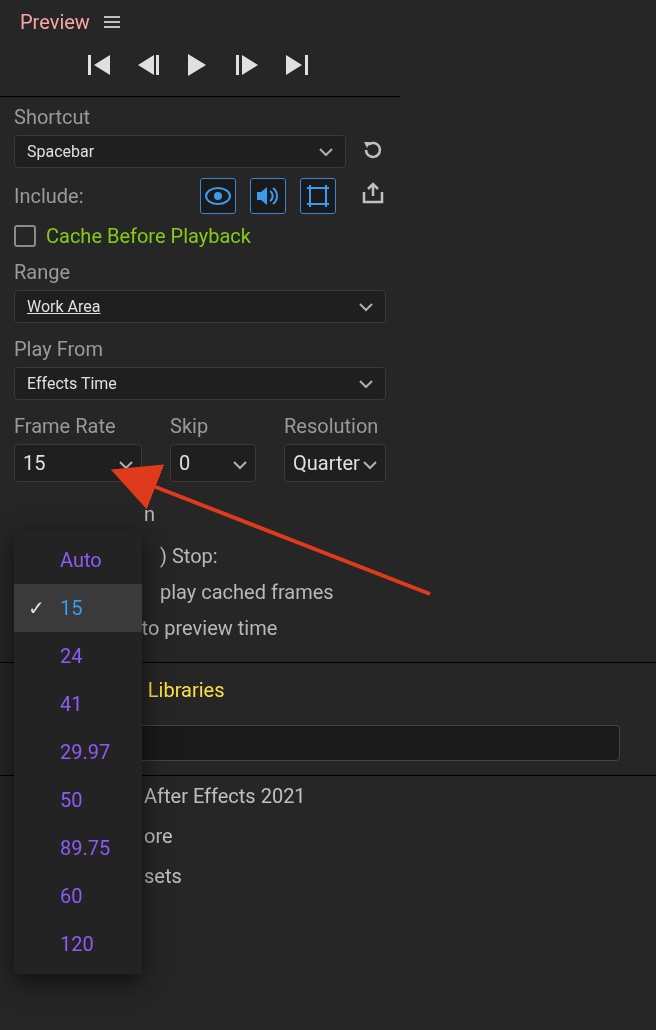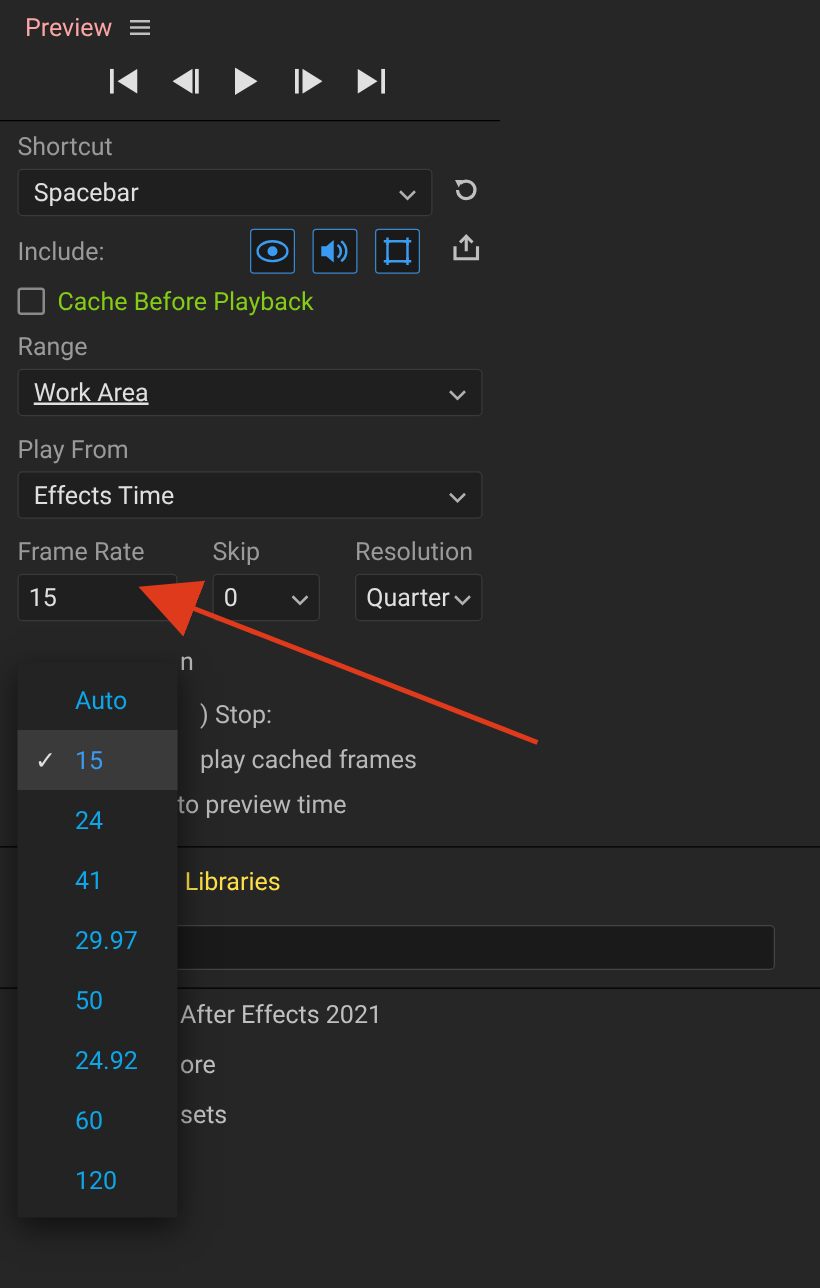--- a/index.html
+++ b/index.html
@@ -7,32 +7,32 @@
   .panel { width: 100%; }
   .panel-header { display: flex; align-items: center; gap: 14px; padding: 10px 20px 10px 20px; }
   .panel-title { font-size: 20px; color: #fca5a5; }
   .hamburger-icon { display: flex; flex-direction: column; gap: 3px; cursor: pointer; }
   .hamburger-icon span { display: block; width: 16px; height: 2px; background: #c0c0c0; }
   .playback-row { display: flex; gap: 28px; justify-content: flex-start; padding: 10px 0 20px 88px; }
   .play-btn { color: #e0e0e0; cursor: pointer; display:flex; align-items:center; }
   .section { padding: 0 14px 0 14px; width: 400px; }
   .label { font-size: 20px; color: #9a9a9a; margin: 8px 0 6px 0; }
   .row { display: flex; align-items: center; gap: 14px; margin-bottom: 10px; }
-  .dropdown { background: #1f1f1f; border: 1px solid #3a3a3a; border-radius: 4px; padding: 6px 12px; display: flex; align-items: center; justify-content: space-between; font-size: 20px; color: #e0e0e0; cursor: pointer; }
+  .dropdown { background: #1f1f1f; border: 1px solid #3a3a3a; border-radius: 4px; padding: 6px 12px; display: flex; align-items: center; justify-content: space-between; font-size: 16px; color: #e0e0e0; cursor: pointer; }
   .chev { color: #b0b0b0; }
   .iconbtn { width: 36px; height: 36px; border: 1px solid #444; border-radius: 3px; display: inline-flex; align-items: center; justify-content: center; cursor: pointer; background: #1a1a1a; }
   .iconbtn.active { border-color: #3a86d0; }
   .checkbox-row { display: flex; align-items: center; gap: 10px; margin: 8px 0 12px 0; }
   .checkbox { width: 22px; height: 22px; border: 2px solid #8a8a8a; border-radius: 3px; cursor: pointer; }
   .checkbox-label { font-size: 20px; color: #84cc16; }
   .triple { display: flex; gap: 28px; }
   .col { display:flex; flex-direction:column; }
   .dd-sm { background: #1f1f1f; border: 1px solid #3a3a3a; border-radius: 4px; padding: 6px 8px; display:flex; align-items:center; justify-content:space-between; font-size:20px; color:#e0e0e0; cursor:pointer; }
   .popup { position: absolute; left: 14px; top: 530px; width: 128px; background: #232323; box-shadow: 0 8px 24px rgba(0,0,0,0.6); z-index: 50; padding: 6px 0; }
-  .popup-item { padding: 8px 10px 8px 46px; font-size: 20px; color: #0ea5e9; cursor: pointer; position: relative; line-height: 1.6; }
+  .popup-item { padding: 8px 10px 8px 46px; font-size: 20px; color: #8b5cf6; cursor: pointer; position: relative; line-height: 1.6; }
   .popup-item.selected { color: #3a9bf0; background: #3a3a3a; }
   .popup-item.selected::before { content: "✓"; position: absolute; left: 14px; color: #e0e0e0; }
   .partial { color: #b8b8b8; font-size: 20px; line-height: 1.8; padding-left: 146px; }
   .tabs-row { display:flex; align-items:center; gap: 40px; padding: 14px 0 8px 40px; border-top: 1px solid #000; margin-top: 16px; }
   .tab { font-size: 20px; color: #fde047; cursor:pointer; padding-bottom: 6px; }
   .tab.active { color: #e0e0e0; border-bottom: 2px solid #e0e0e0; }
   .search-bar { margin: 8px 14px 14px 40px; background: #1a1a1a; border: 1px solid #444; border-radius: 4px; height: 36px; display:flex; align-items:center; padding: 0 10px; width: 580px; }
   .tree { padding: 0 0 0 40px; border-top: 1px solid #000; }
   .tree-row { font-size: 20px; color: #c0c0c0; padding: 8px 0 8px 104px; }
   .arrow-annotation { position: absolute; pointer-events: none; z-index: 100; }
@@ -236,21 +236,21 @@
 
 </div>
 
 <div class="popup" id="fr-popup">
     <div class="popup-item">Auto</div>
     <div class="popup-item selected">15</div>
     <div class="popup-item">24</div>
     <div class="popup-item">41</div>
     <div class="popup-item">29.97</div>
     <div class="popup-item">50</div>
-    <div class="popup-item">24.92</div>
+    <div class="popup-item">89.75</div>
     <div class="popup-item">60</div>
     <div class="popup-item">120</div>
   </div>
 
 <svg class="arrow-annotation" width="656" height="1030" style="left:0;top:0;">
   <defs>
     <marker id="ah" markerWidth="12" markerHeight="12" refX="2" refY="6" orient="auto">
       <polygon points="0,0 12,6 0,12" fill="#e03a1c"></polygon>
     </marker>
   </defs>

